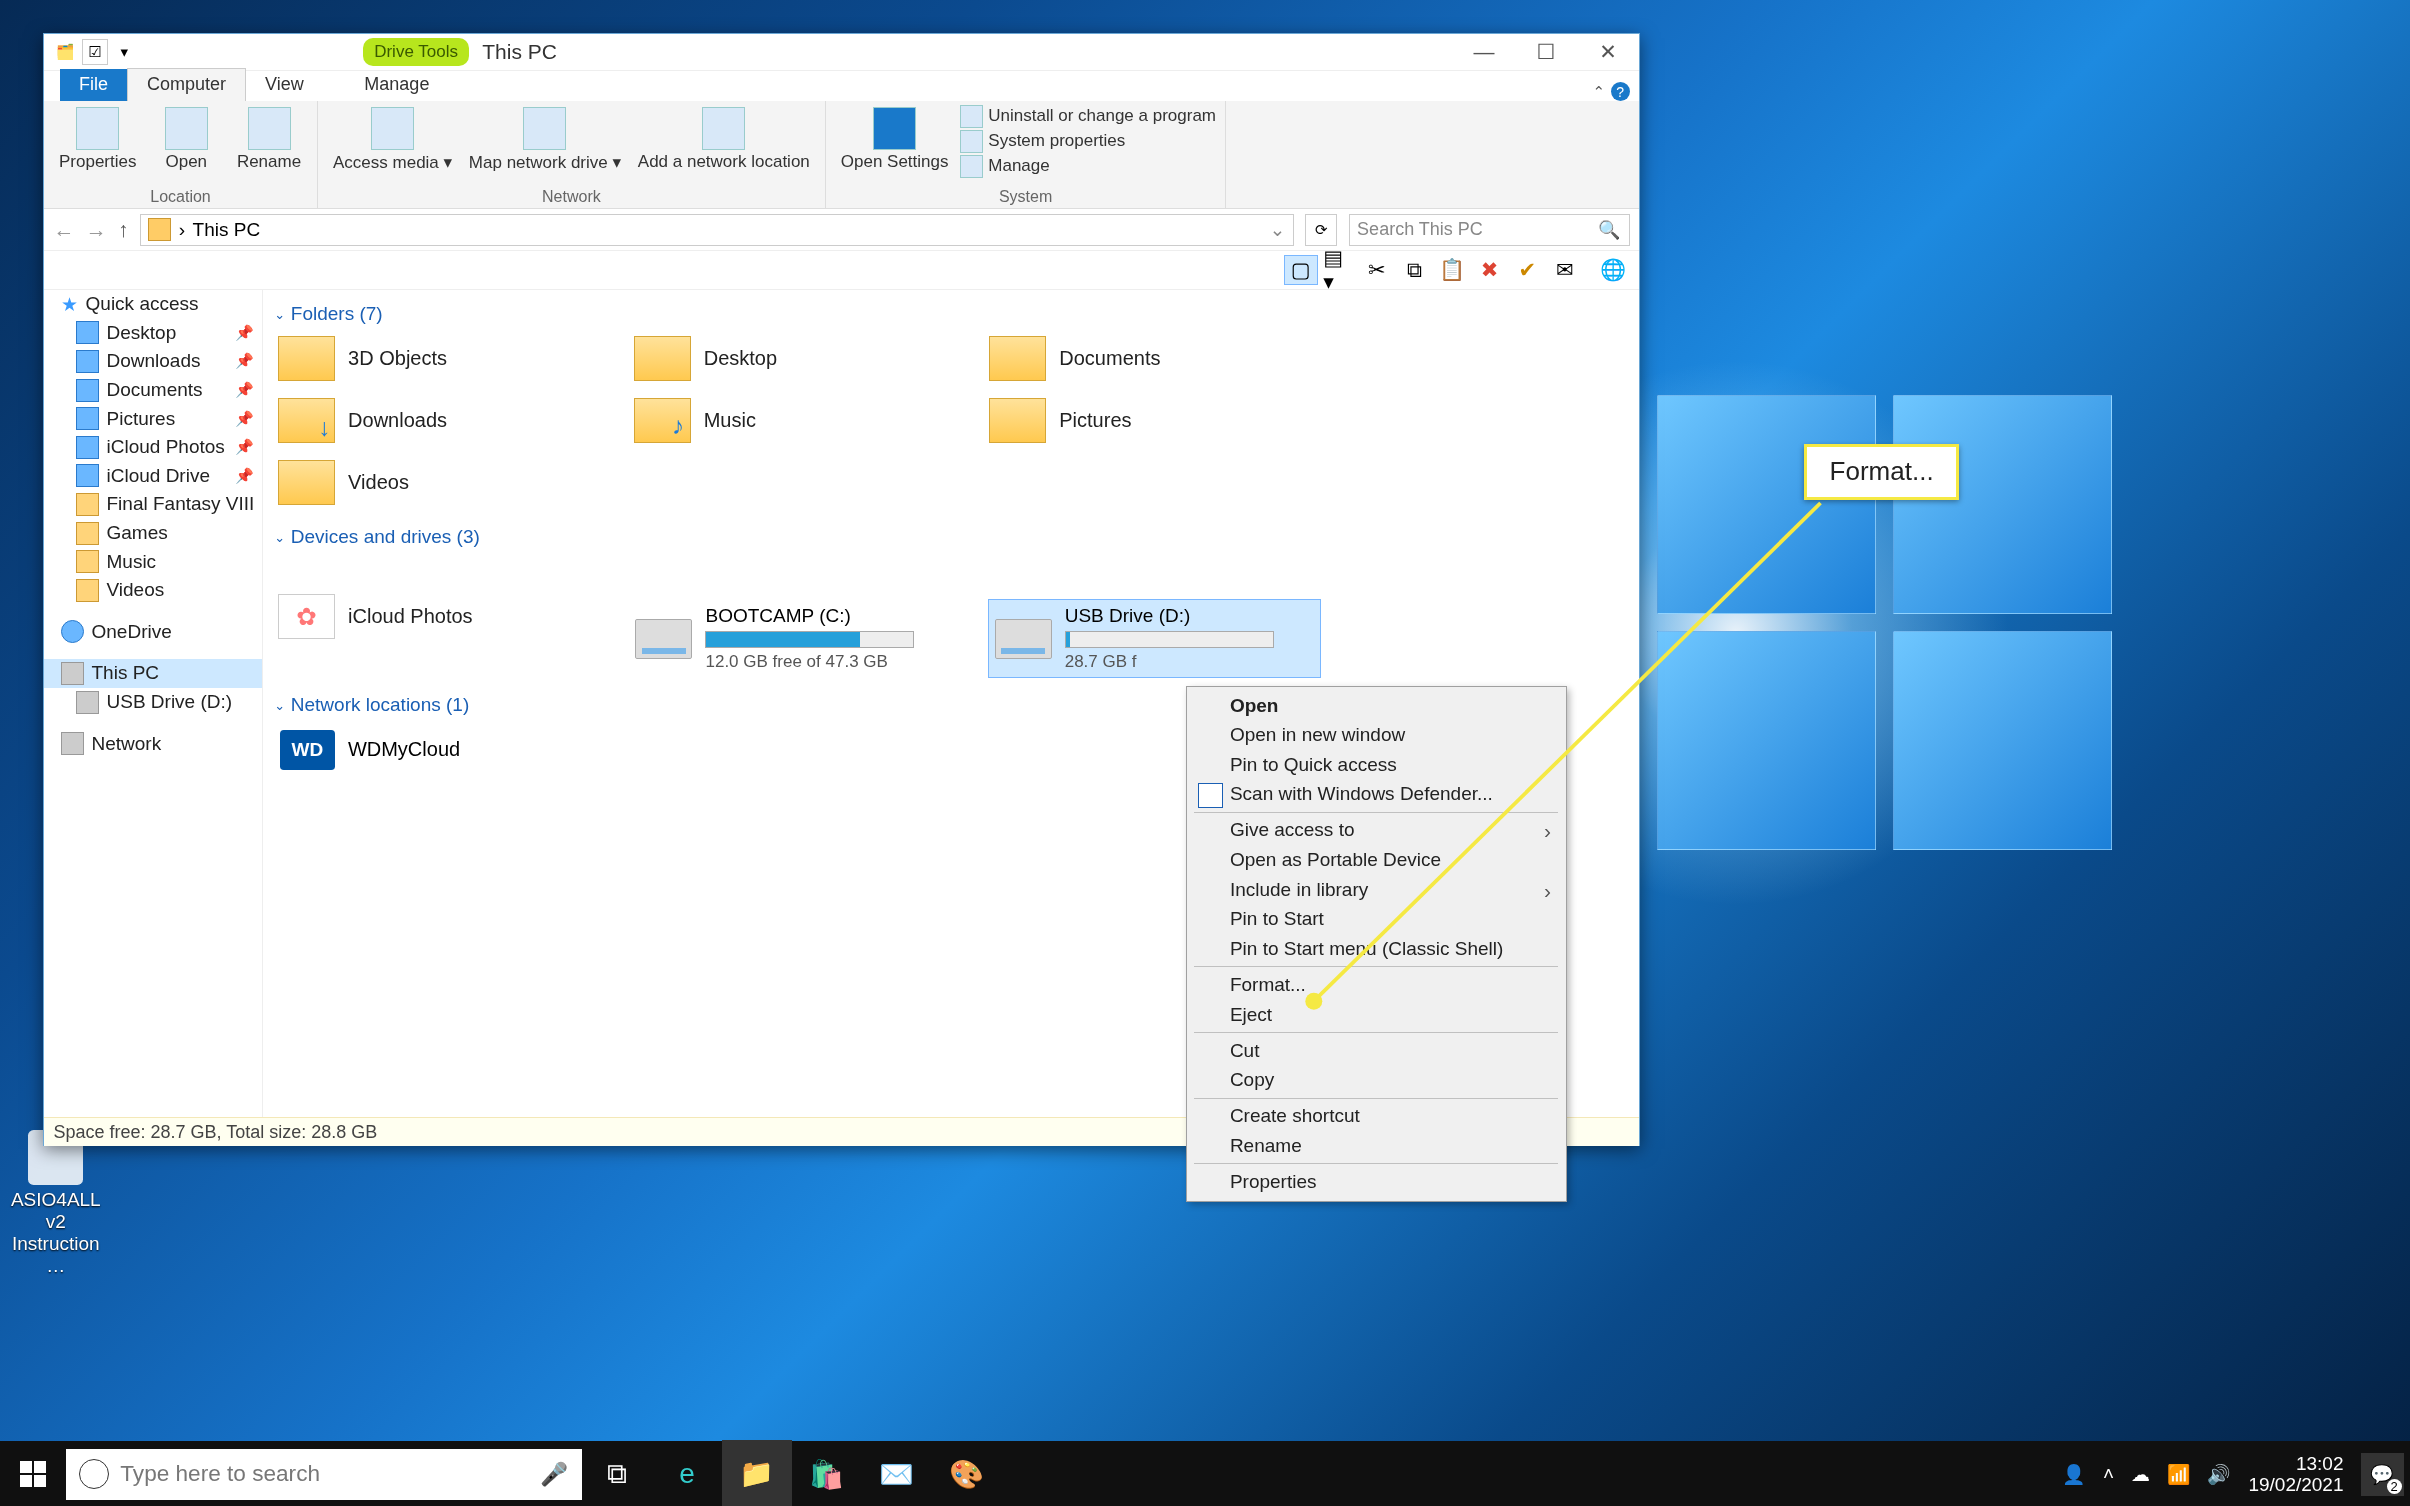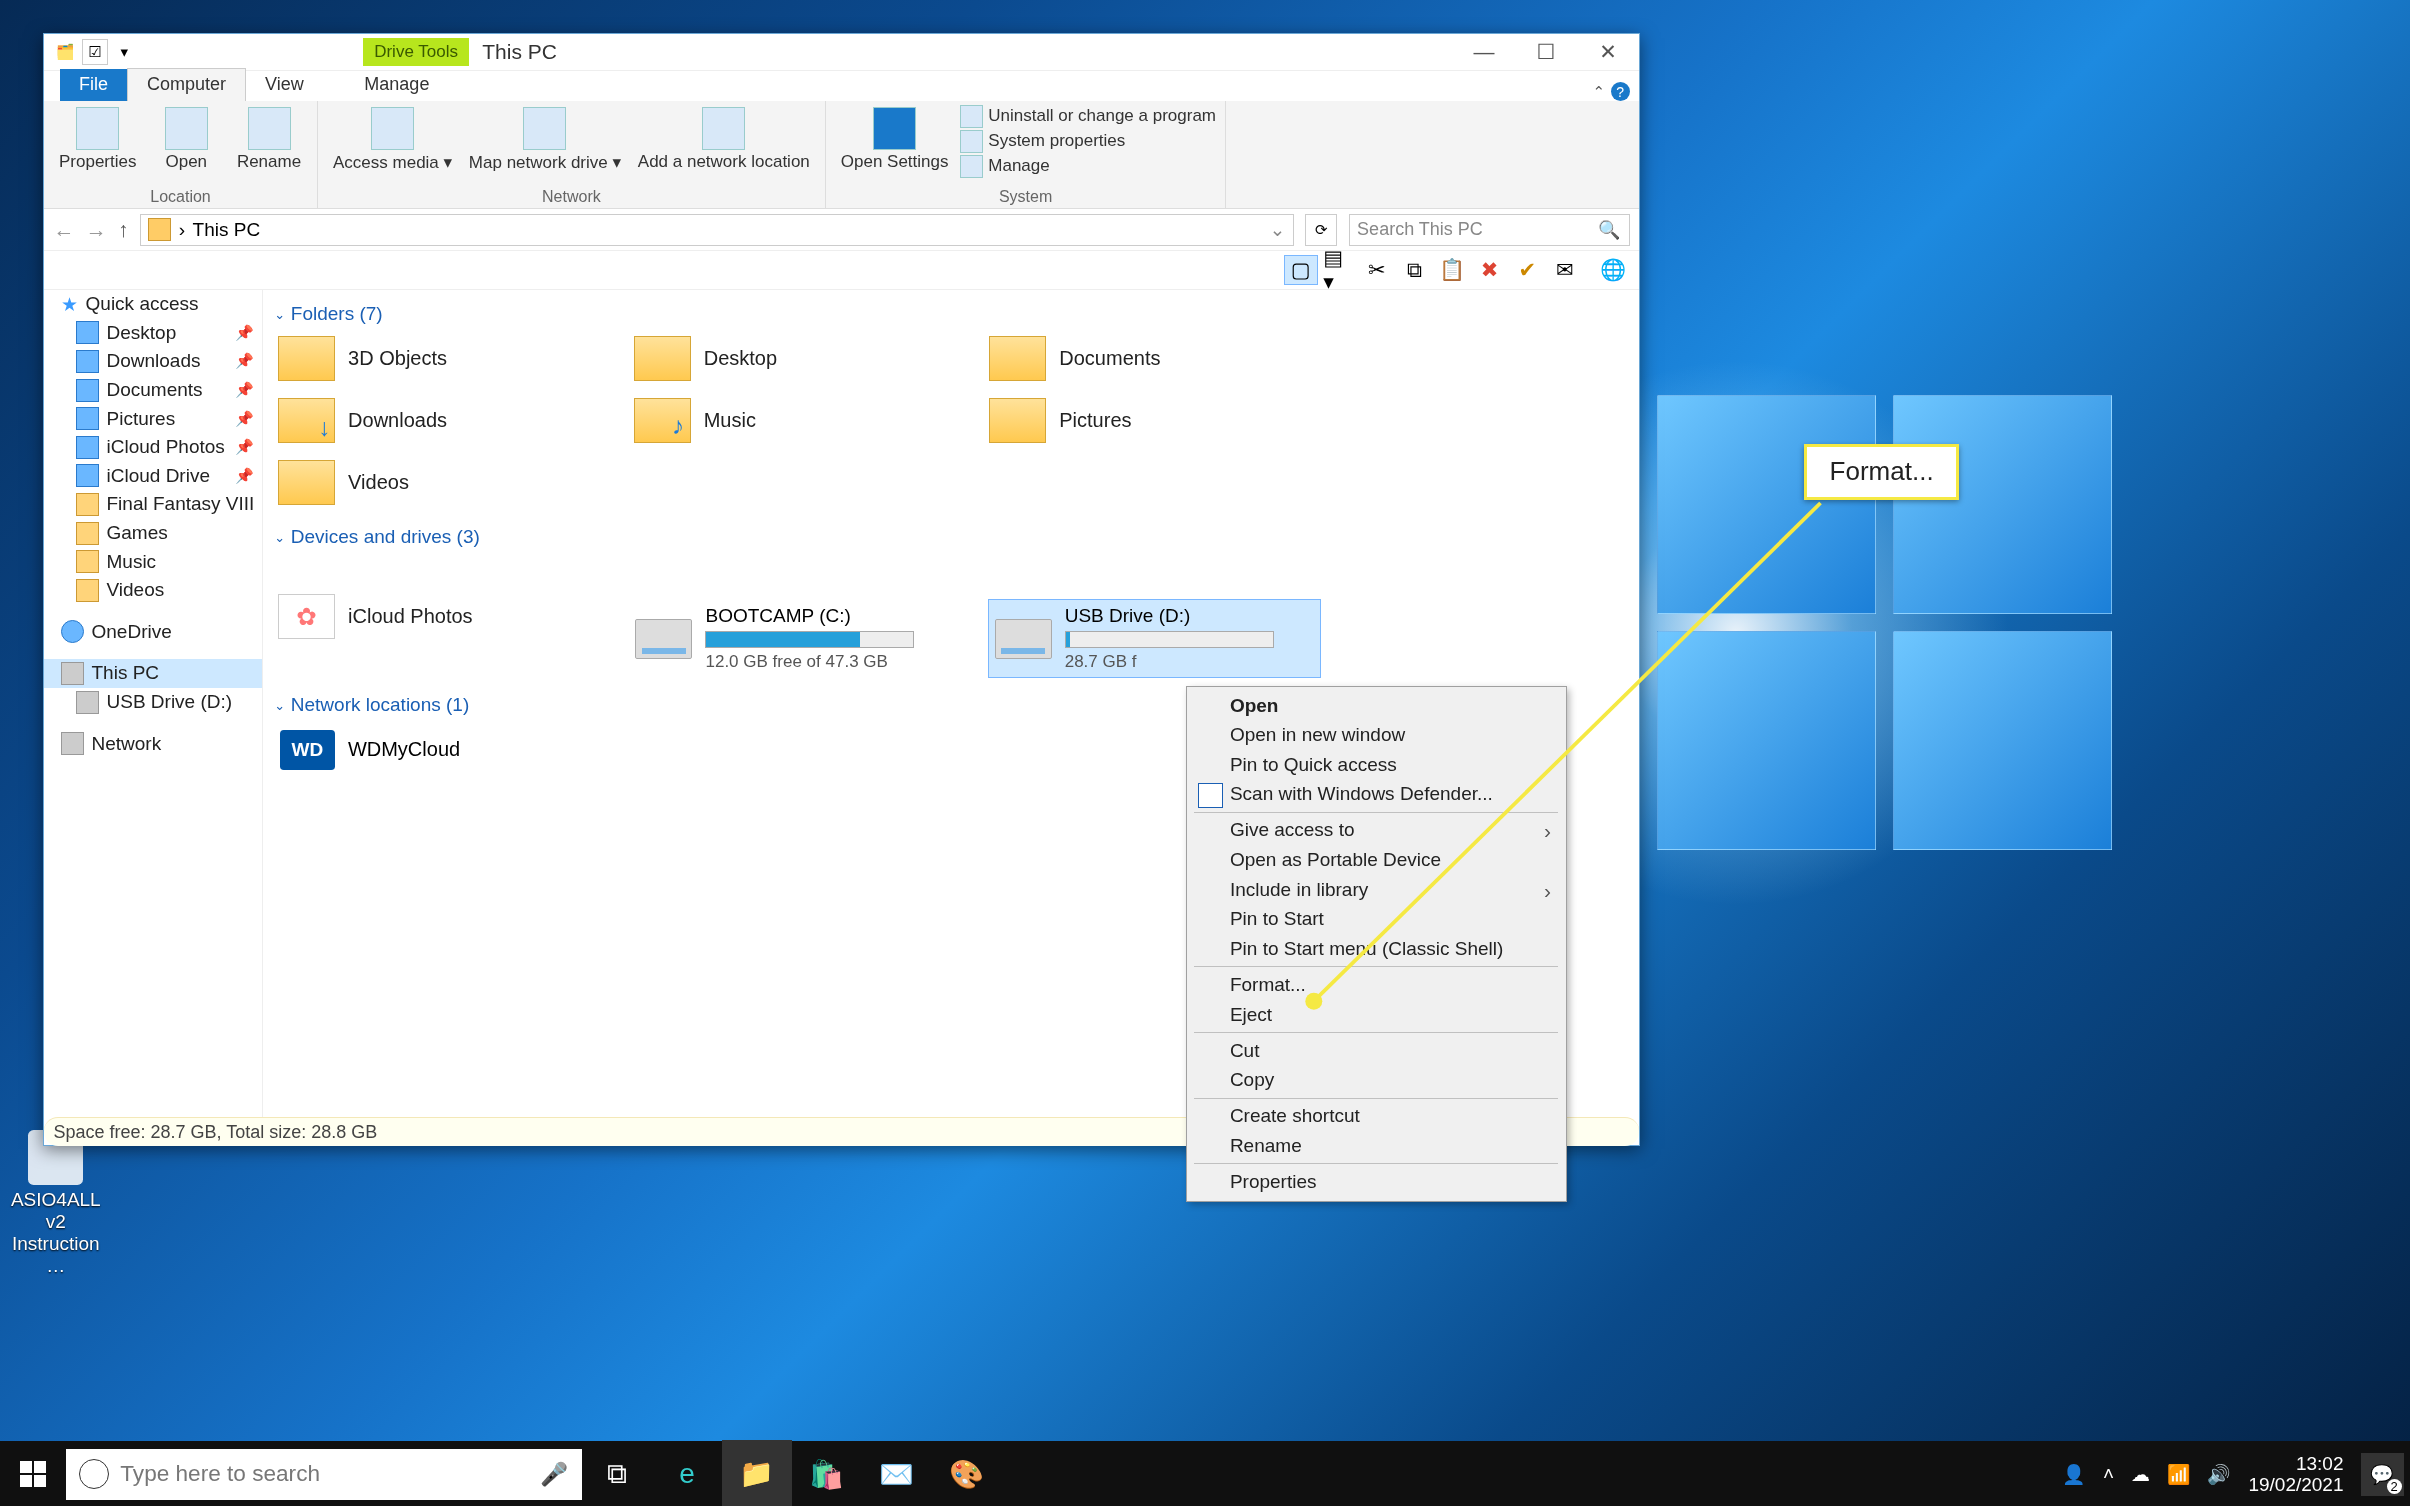--- a/index.html
+++ b/index.html
@@ -10,21 +10,21 @@
   }
   .logo-pane{position:absolute;background:linear-gradient(135deg,#6fc7ff,#1b7fd8);border:0.9px solid rgba(255,255,255,.25);}
   
   .dicon{position:absolute;width:104px;text-align:center;color:#fff;font-size:19px;text-shadow:0 0.9px 1.9px #000;}
   .dicon .ibox{width:55px;height:55px;margin:0 auto 3.8px;background:#fff;border-radius:5.6px;opacity:.85;}
   
   .explorer{position:absolute;left:43px;top:33px;width:1595px;height:1111px;background:#fff;border:0.9px solid #6aa7d6;box-shadow:0 3.8px 17px rgba(0,0,0,.5);}
   .titlebar{height:36px;display:flex;align-items:center;background:#fff;border-bottom:0.9px solid #eee;}
   .qat{display:flex;align-items:center;gap:3.8px;padding:0 9.4px;}
   .qat span{width:24.5px;height:24.5px;display:inline-flex;align-items:center;justify-content:center;}
-  .drv-tools{background:#b7e61d;color:#3a5a00;font-size:17px;padding:3.8px 11.3px;margin-left:217px;}
+  .drv-tools{background:#b7e61d;color:#3a5a00;font-size:17px;padding:3.8px 11.3px;margin-left:217px;border-radius:10px;}
   .titlebar .title{font-size:21px;color:#333;margin-left:13px;}
   .winbtns{margin-left:auto;display:flex;}
   .winbtns div{width:62px;height:36px;display:flex;align-items:center;justify-content:center;font-size:21px;color:#555;}
   .tabs{height:30px;display:flex;align-items:flex-end;background:#fff;padding-left:16px;}
   .tab{padding:5.6px 19px;font-size:18px;color:#333;}
   .tab.file{background:#1979ca;color:#fff;}
   .tab.active{background:#f4f4f4;border:0.9px solid #ccc;border-bottom:none;}
   .tabs .helpzone{margin-left:auto;display:flex;align-items:center;gap:5.6px;padding-right:9.4px;color:#555;}
   .helpzone .q{background:#1979ca;color:#fff;border-radius:50%;width:19px;height:19px;font-size:14px;display:flex;align-items:center;justify-content:center;}
   .ribbon{height:107px;background:#f4f4f4;border-bottom:0.9px solid #ddd;display:flex;}
@@ -70,21 +70,21 @@
   .drive .dic:after{content:"";position:absolute;left:5.6px;right:5.6px;bottom:3.8px;height:5.6px;background:#7ab7e8;}
   .drive .info{font-size:19px;}
   .drive .bar{width:207px;height:15px;border:0.9px solid #aaa;margin:3.8px 0;background:#eee;position:relative;}
   .drive .bar .fill{position:absolute;left:0;top:0;bottom:0;background:#26a0da;}
   .drive .sub{font-size:17px;color:#555;}
   .drive.sel{background:#cde8ff;outline:0.9px solid #7ab7ff;}
   .netloc{width:320px;display:flex;align-items:center;gap:13px;font-size:20px;padding:5.6px;}
   .netloc .wic{width:55px;height:40px;background:#0055a5;color:#fff;font-weight:bold;display:flex;align-items:center;justify-content:center;font-size:19px;border-radius:3.8px;}
   .status1{height:28px;border-top:0.9px solid #eee;display:flex;align-items:center;gap:38px;padding:0 19px;font-size:18px;color:#444;}
   .status1 .right{margin-left:auto;}
-  .status2{height:28px;border-top:0.9px solid #f4e8b8;background:#fffff0;padding:0 9.4px;font-size:18px;color:#444;display:flex;align-items:center;border-radius:14px;}
+  .status2{height:28px;border-top:0.9px solid #f4e8b8;background:#fffff0;padding:0 9.4px;font-size:18px;color:#444;display:flex;align-items:center;}
   
   .ctxmenu{position:absolute;left:1186px;top:686px;width:375px;background:#f0f0f0;border:0.9px solid #a0a0a0;box-shadow:2.8px 2.8px 7.5px rgba(0,0,0,.3);font-size:19px;padding:3.8px 1.9px;}
   .ctxmenu .mi{padding:3.8px 13px 3.8px 41px;position:relative;color:#222;}
   .ctxmenu .mi.bold{font-weight:600;}
   .ctxmenu .sep{height:0.9px;background:#c0c0c0;margin:2.8px 5.6px;}
   .ctxmenu .arrow:after{content:"›";position:absolute;right:13px;font-size:21px;color:#555;}
   .ctxmenu .mic{position:absolute;left:9.4px;top:3.8px;width:22.6px;height:22.6px;}
   .ctxmenu .shield{background:#fff;border:1.9px solid #1a5fb4;}
   
   .callout{position:absolute;left:1804px;top:444px;background:#fff;border:3.8px solid #f5e943;padding:9.4px 22.6px;font-size:26px;color:#222;box-shadow:0 1.9px 5.6px rgba(0,0,0,.4);}

